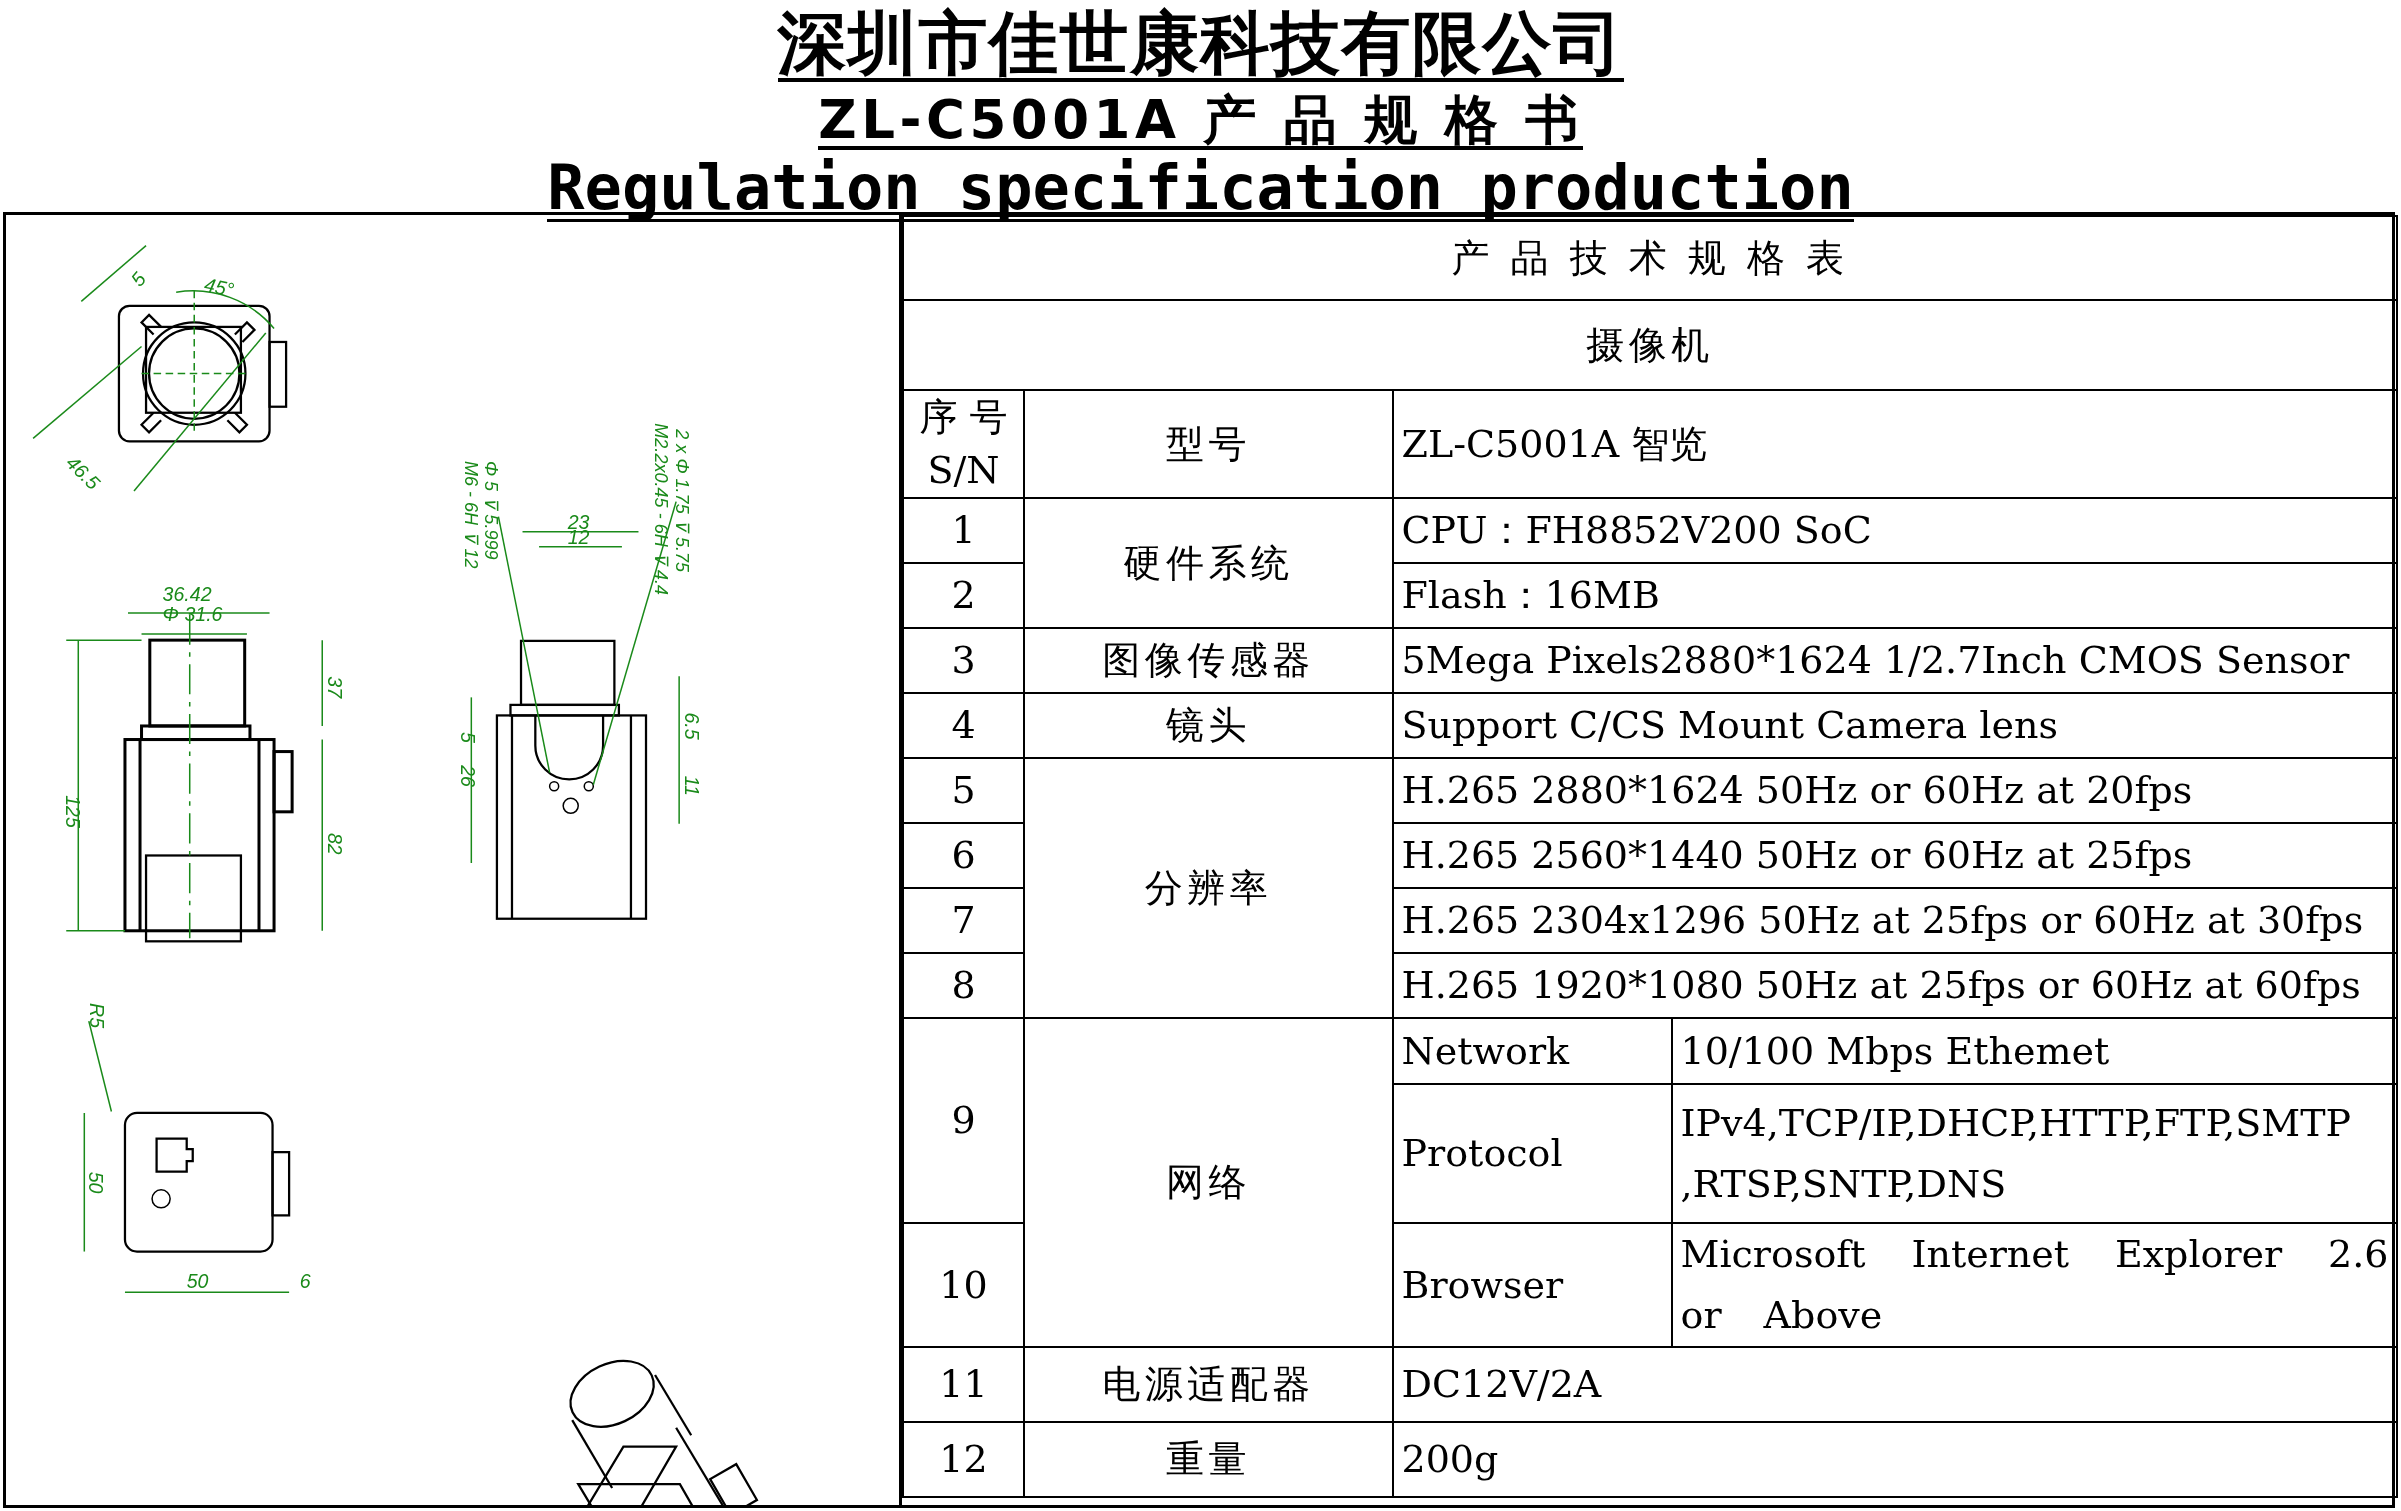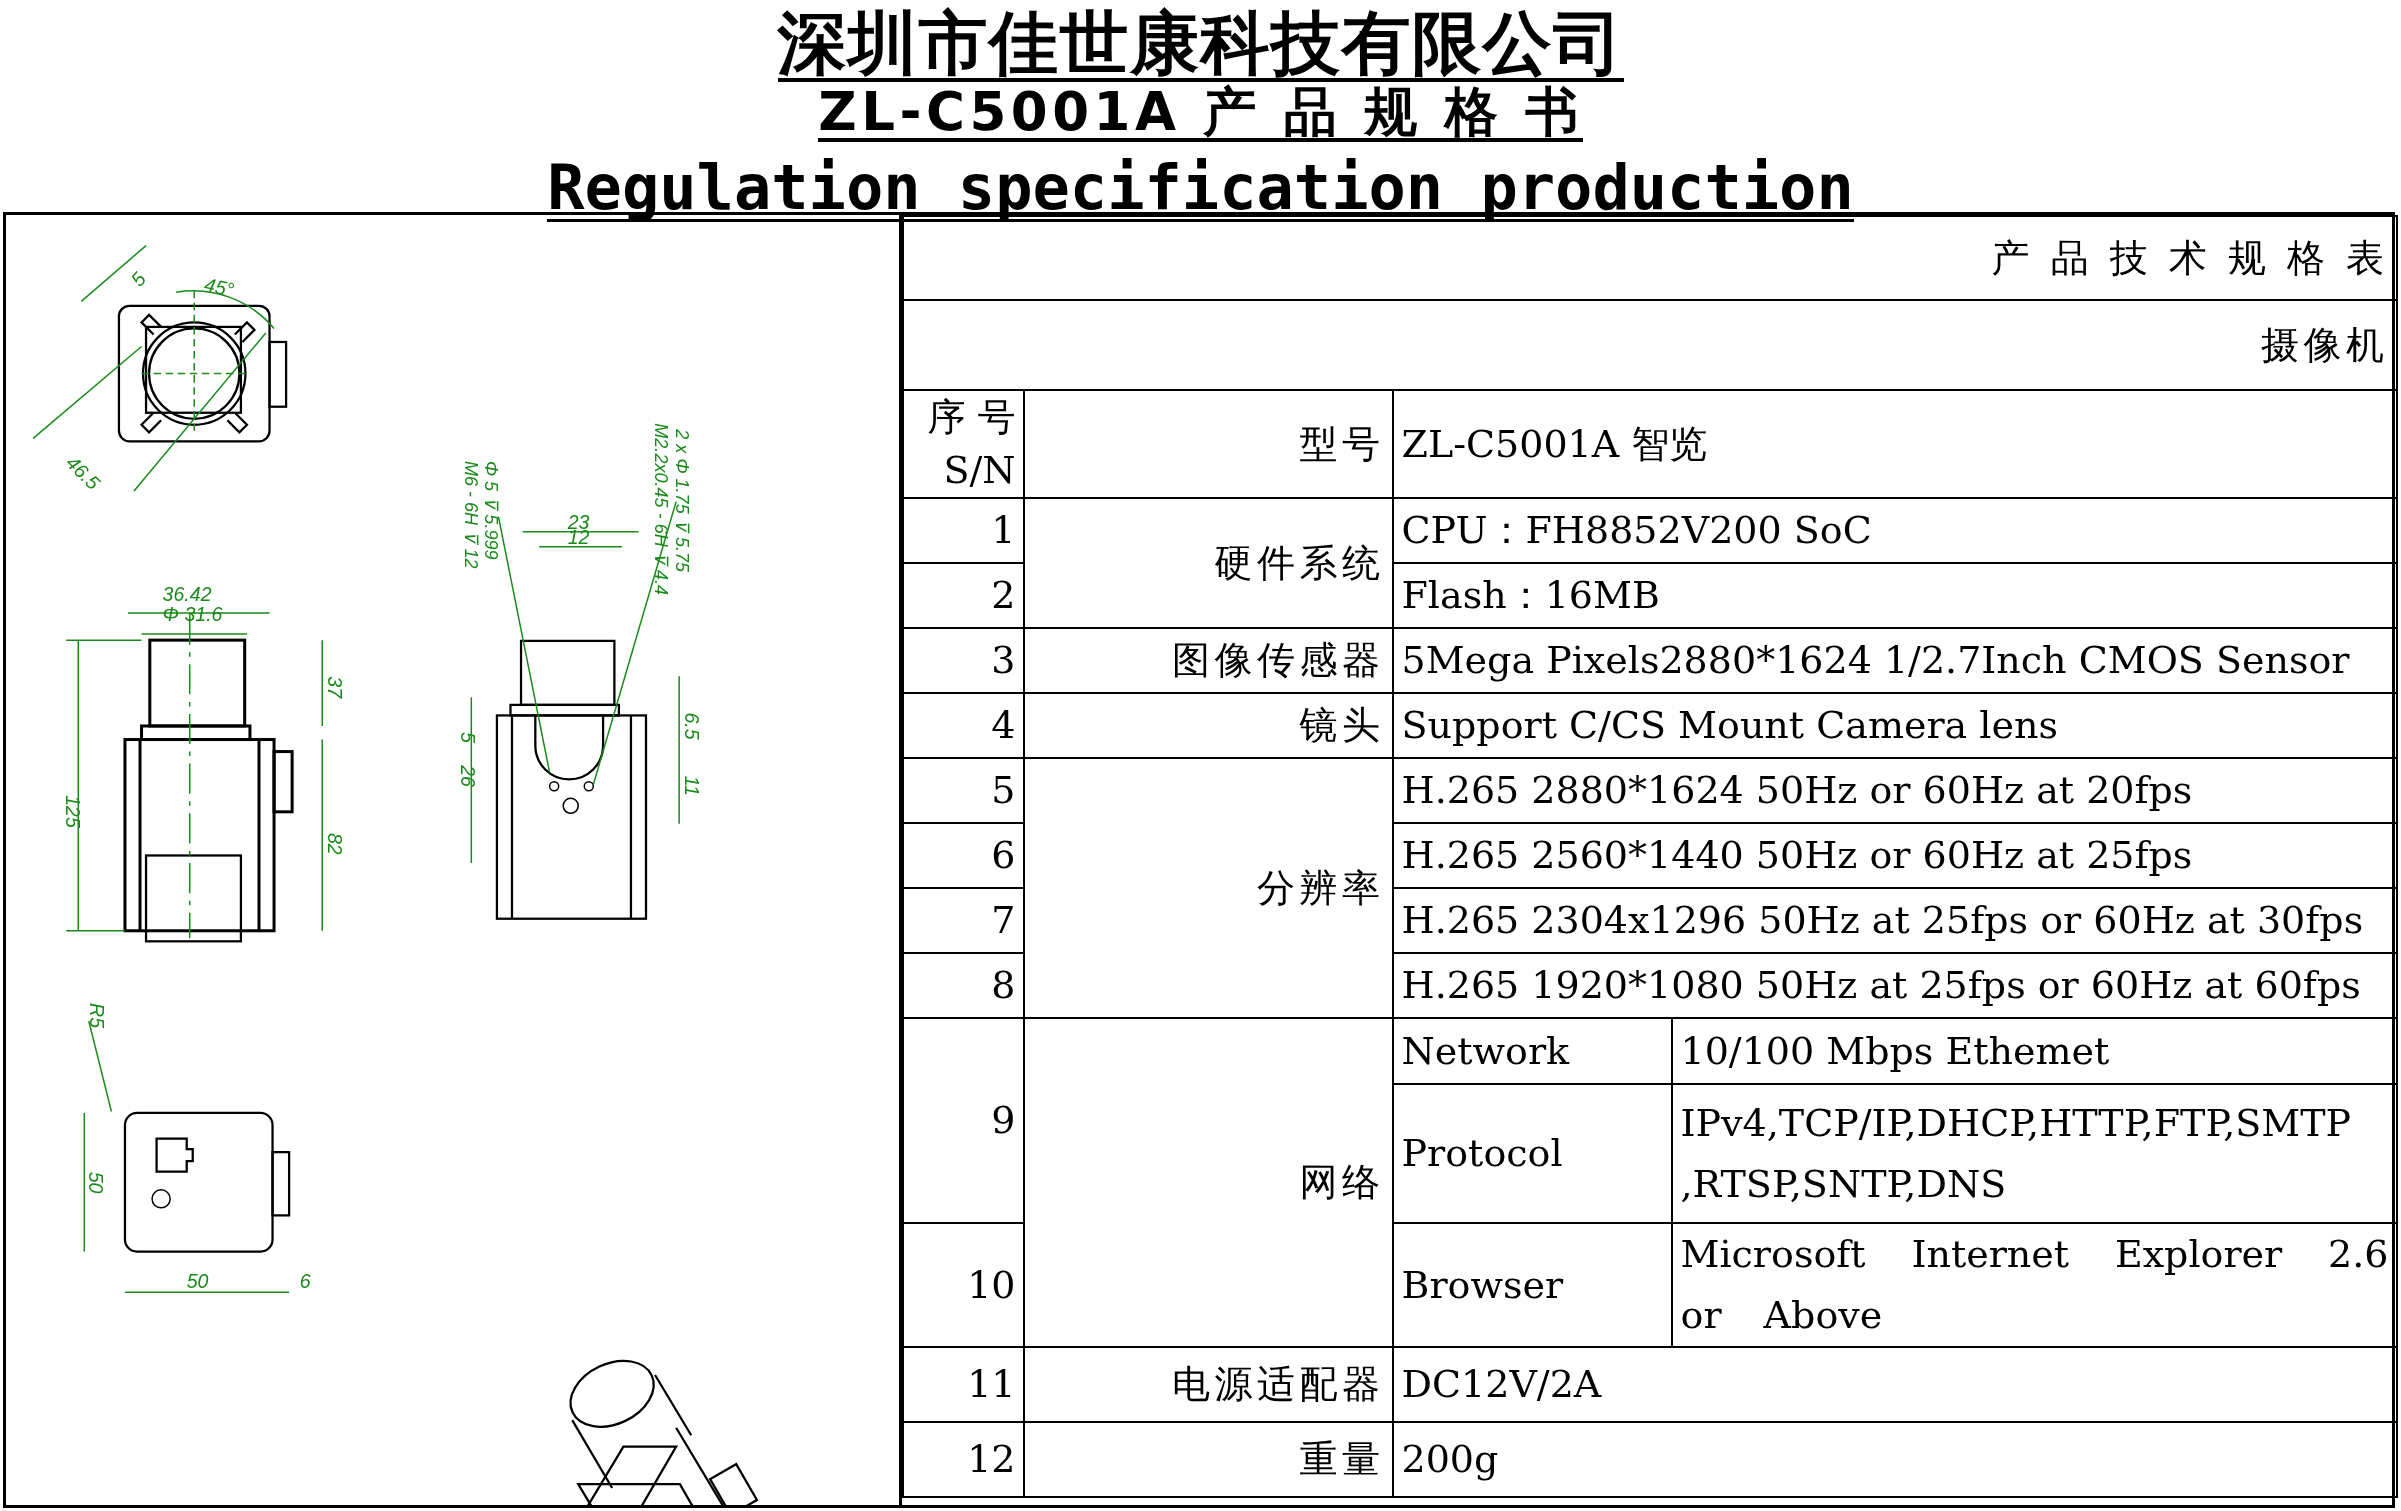--- a/index.html
+++ b/index.html
@@ -1,28 +1,28 @@
 <!DOCTYPE html>
 <html style="font-size:12px"><head>
 <meta charset="utf-8">
 <style>
   html,body{margin:0;padding:0;background:#fff;}
   body{width:2401px;height:1511px;position:relative;overflow:hidden;font-family:"DejaVu Serif","Liberation Serif",serif;color:#000;}
   .hdr{position:absolute;left:0;width:2401px;text-align:center;font-family:"DejaVu Sans","Liberation Sans",sans-serif;font-weight:bold;}
   .hdr span{display:inline-block;border-bottom:4.5px solid #000;line-height:1;}
   #company{top:3px;font-size:69px;letter-spacing:1.5px;}
-  #prodtitle{top:81px;font-size:53px;letter-spacing:4.5px;}
+  #prodtitle{top:89px;font-size:53px;letter-spacing:4.5px;}
   #engtitle{top:151px;font-size:62px;font-family:"DejaVu Sans Mono","Liberation Mono",monospace;}
   #engtitle span{border-bottom-width:3.8px;}
   .frame{position:absolute;left:3px;top:212px;width:2392px;height:1296px;border:3px solid #000;box-sizing:border-box;}
   .drawing{position:absolute;left:6px;top:215px;width:893px;height:1290px;border-right:3px solid #000;}
   .drawing svg{position:absolute;left:0;top:0;}
   table.spec{position:absolute;left:902px;top:215px;width:1493px;border-collapse:collapse;table-layout:fixed;}
   table.spec td{border:2.3px solid #000;padding:0 7.5px;font-size:38px;line-height:1.55;vertical-align:middle;}
-  table.spec td.c{text-align:right;}
+  table.spec td.c{text-align:center;}
   table.spec td.cn{font-family:"DejaVu Sans","Liberation Sans",sans-serif;letter-spacing:4.5px;}
   .just2{text-align:justify;}
 </style>
 </head>
 <body>
 
 <div class="hdr" id="company"><span>深圳市佳世康科技有限公司</span></div>
 <div class="hdr" id="prodtitle"><span>ZL-C5001A 产 品 规 格 书</span></div>
 <div class="hdr" id="engtitle"><span>Regulation specification production</span></div>
 

